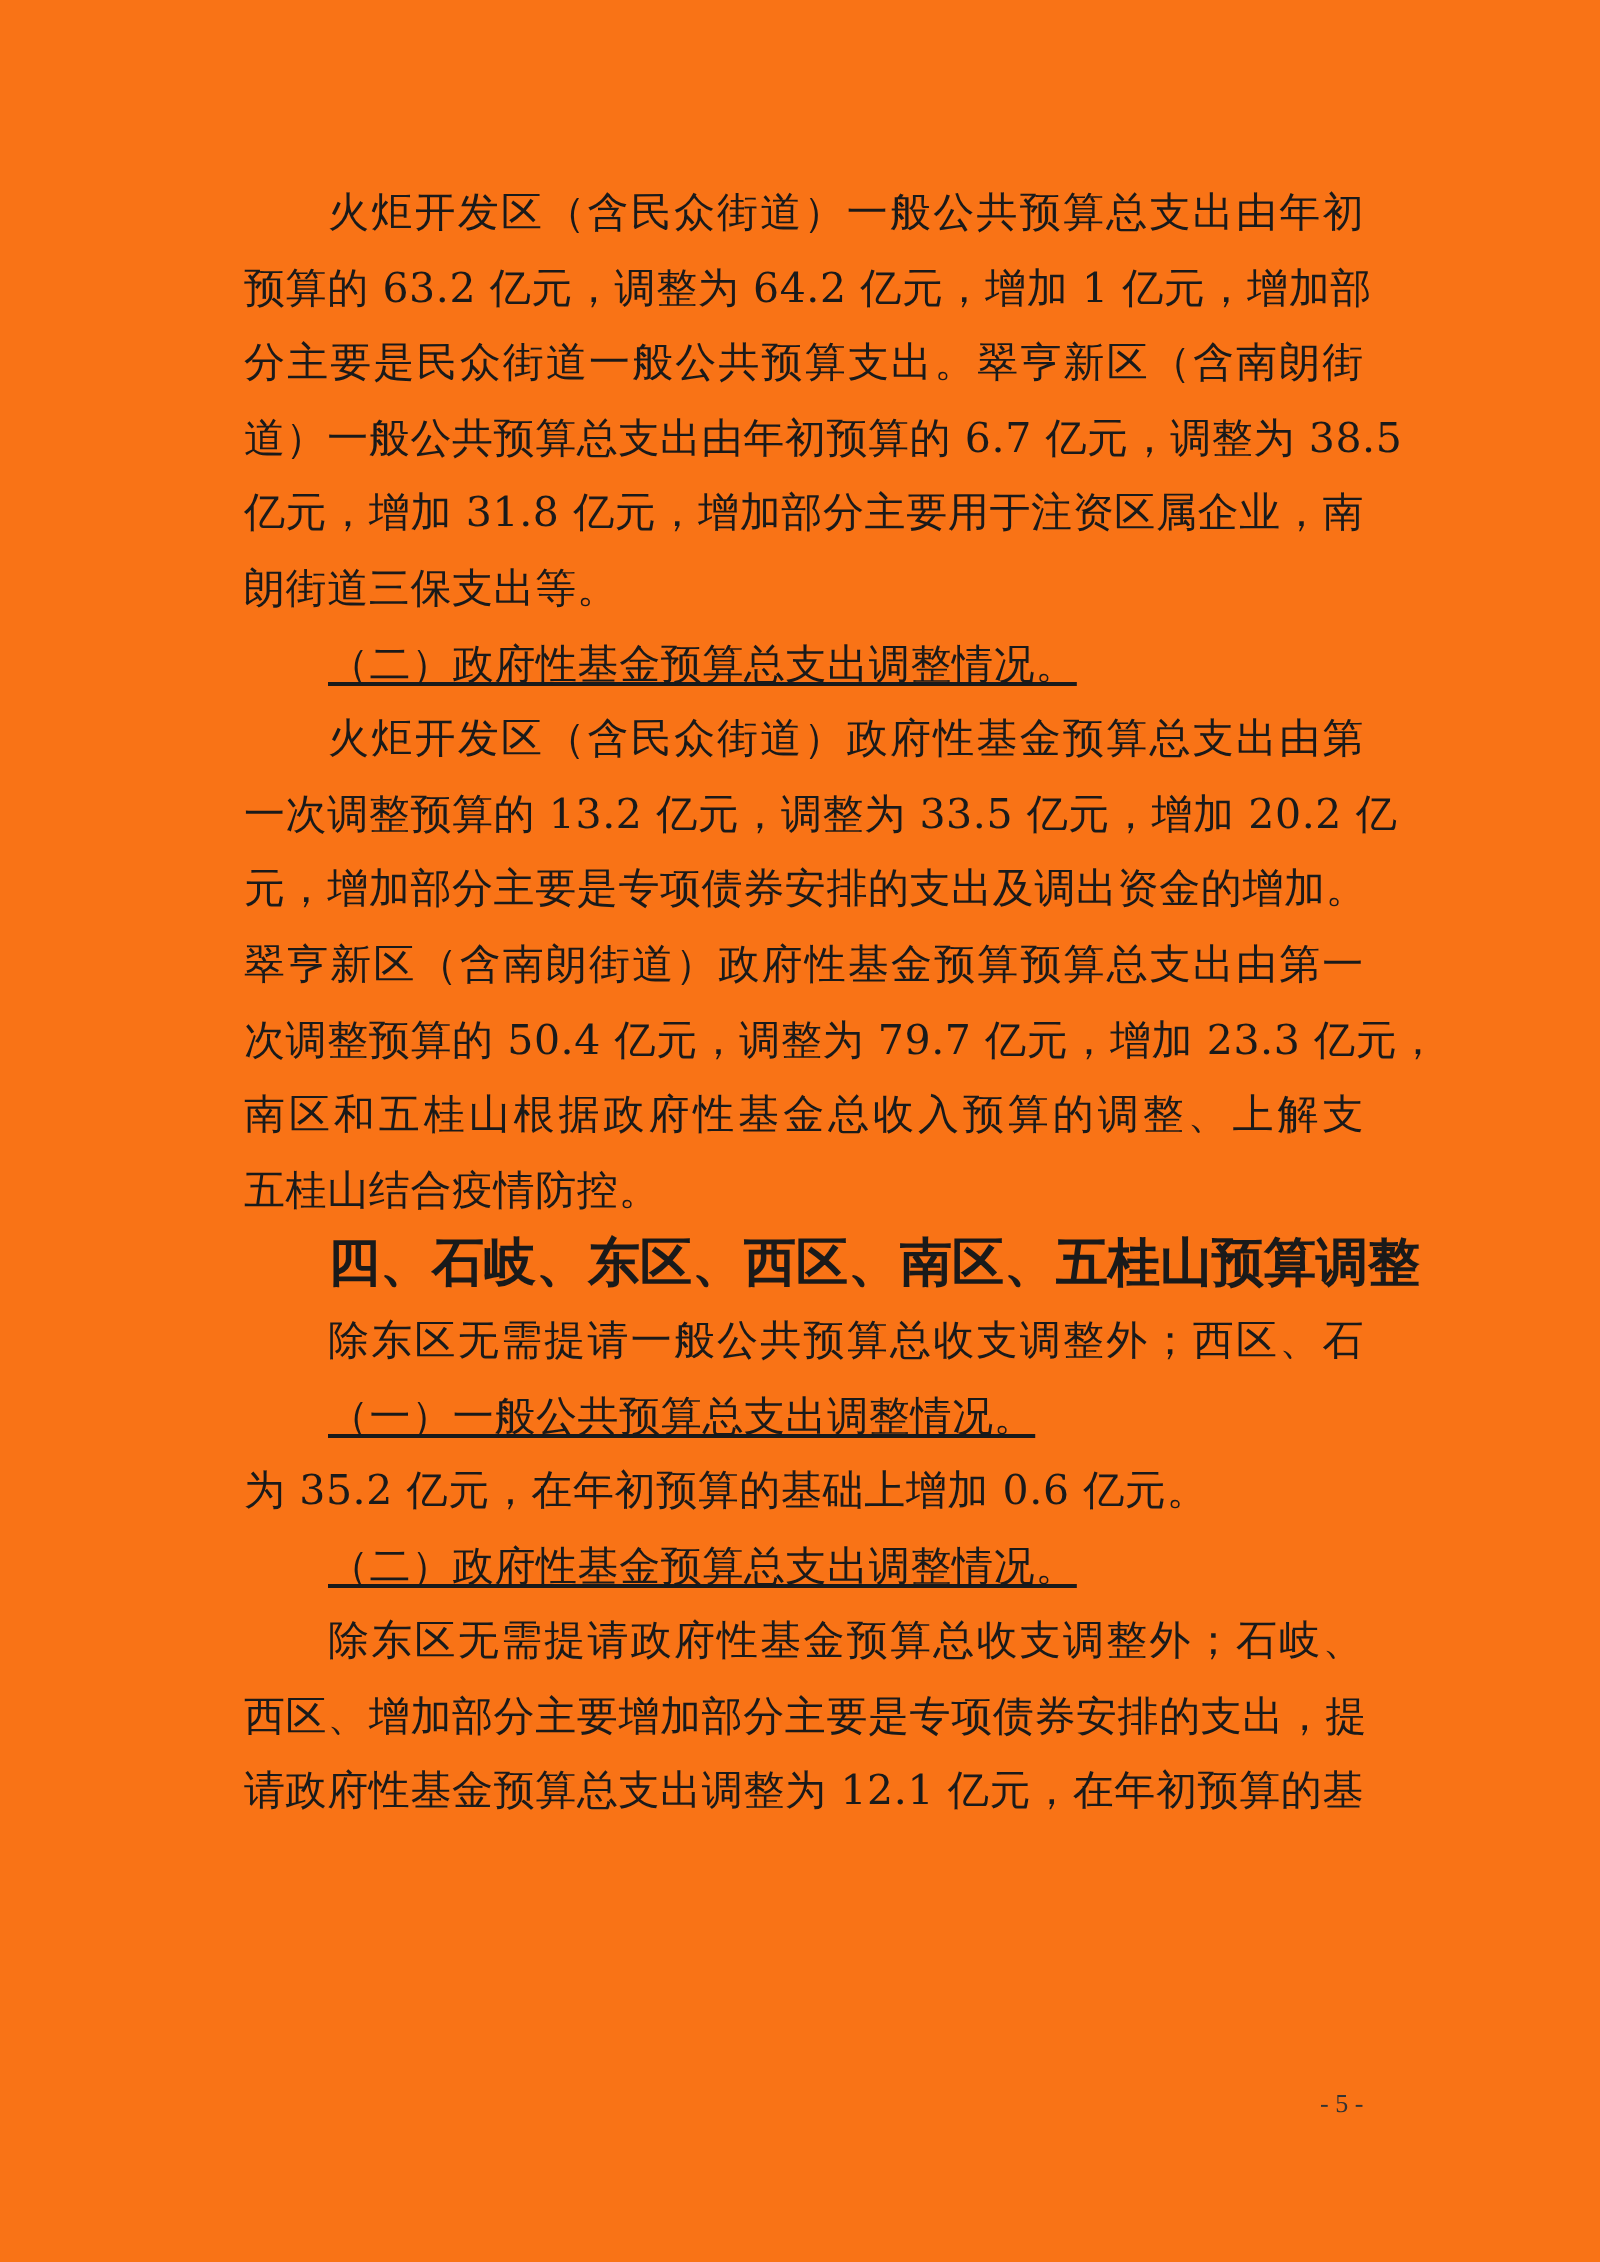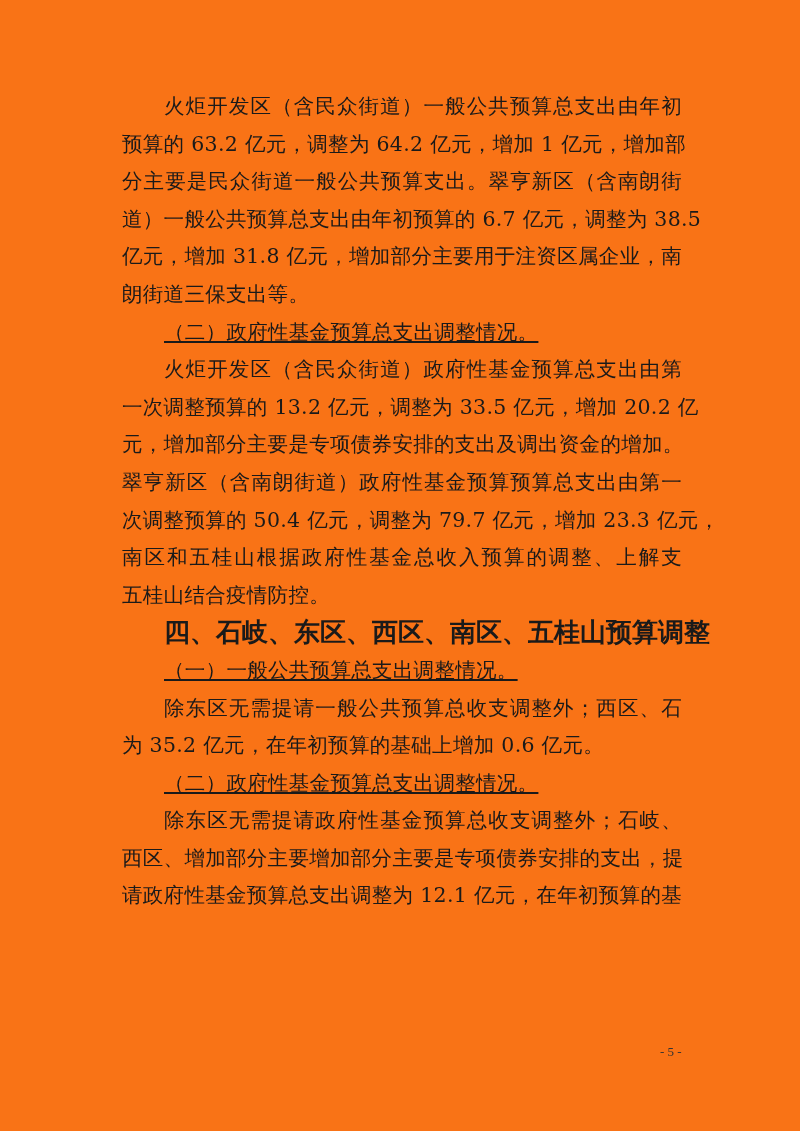--- a/index.html
+++ b/index.html
@@ -77,22 +77,22 @@
     <div class="line last">朗街道三保支出等。</div>
     <div class="line indent subheading">（二）政府性基金预算总支出调整情况。</div>
     <div class="line indent">火炬开发区（含民众街道）政府性基金预算总支出由第</div>
     <div class="line">一次调整预算的 13.2 亿元，调整为 33.5 亿元，增加 20.2 亿</div>
     <div class="line">元，增加部分主要是专项债券安排的支出及调出资金的增加。</div>
     <div class="line">翠亨新区（含南朗街道）政府性基金预算预算总支出由第一</div>
     <div class="line">次调整预算的 50.4 亿元，调整为 79.7 亿元，增加 23.3 亿元，</div>
     <div class="line">南区和五桂山根据政府性基金总收入预算的调整、上解支</div>
     <div class="line last">五桂山结合疫情防控。</div>
     <div class="line indent heading">四、石岐、东区、西区、南区、五桂山预算调整</div>
+    <div class="line indent">除东区无需提请一般公共预算总收支调整外；西区、石</div>
     <div class="line indent subheading">（一）一般公共预算总支出调整情况。</div>
-    <div class="line indent">除东区无需提请一般公共预算总收支调整外；西区、石</div>
     <div class="line last">为 35.2 亿元，在年初预算的基础上增加 0.6 亿元。</div>
     <div class="line indent subheading">（二）政府性基金预算总支出调整情况。</div>
     <div class="line indent">除东区无需提请政府性基金预算总收支调整外；石岐、</div>
     <div class="line">西区、增加部分主要增加部分主要是专项债券安排的支出，提</div>
     <div class="line">请政府性基金预算总支出调整为 12.1 亿元，在年初预算的基</div>
   </div>
   <div class="page-number">- 5 -</div>
 </div>
 
 </body></html>

